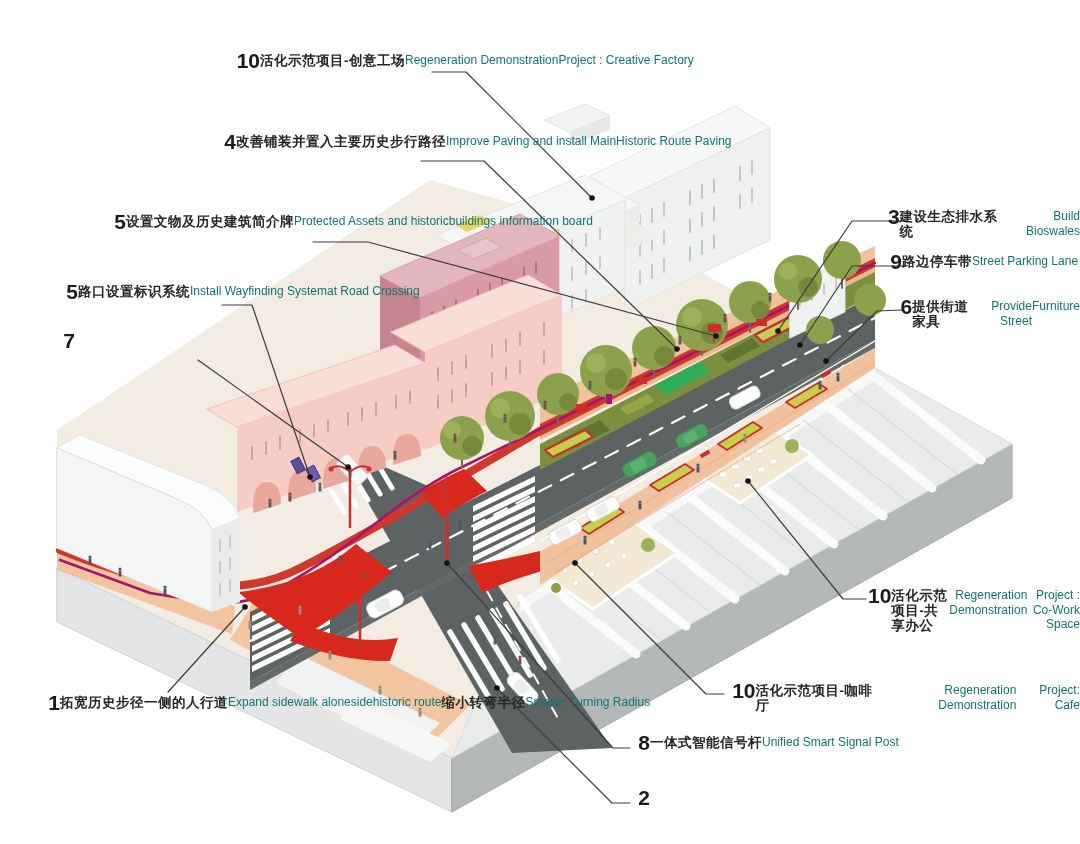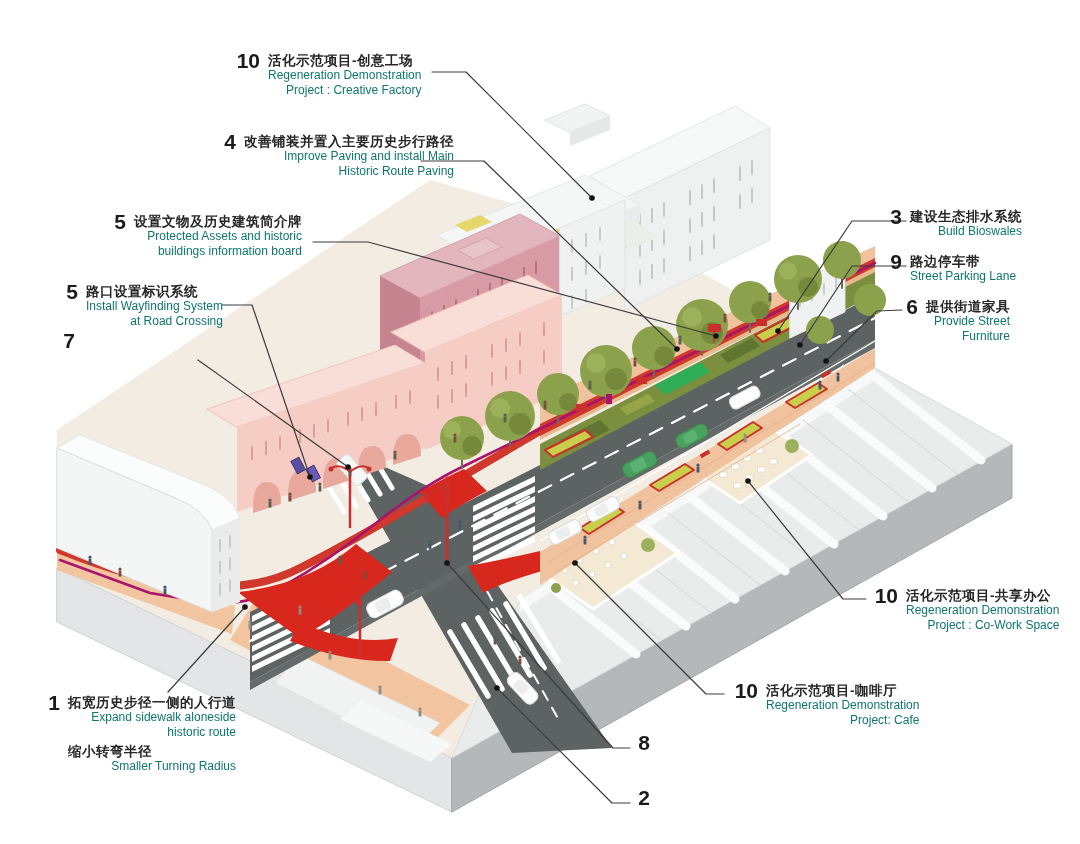--- a/index.html
+++ b/index.html
@@ -1,21 +1,21 @@
 <!DOCTYPE html>
 <html><head>
 <meta charset="utf-8">
 <style>
   html,body{margin:0;padding:0;background:#ffffff;}
   .stage{position:relative;width:1080px;height:844px;background:#ffffff;overflow:hidden;
          font-family:"Liberation Sans","DejaVu Sans",sans-serif;}
   .scene-svg{position:absolute;left:0;top:0;}
-  .callout{position:absolute;display:flex;gap:8px;}
+  .callout{position:absolute;display:flex;gap:0;}
   .callout .num{width:30px;text-align:right;font-size:21px;font-weight:bold;color:#1b1b1b;line-height:16px;}
-  .callout .txt{display:flex;flex-direction:column;}
+  .callout .txt{display:flex;flex-direction:row;}
   .callout .cn{font-size:13.5px;font-weight:bold;color:#262626;line-height:15px;letter-spacing:.5px;}
   .callout .en{font-size:12px;color:#0f766e;line-height:14.5px;text-align:right;}
   .callout .sub-gap{height:5px;}
 </style>
 </head>
 <body>
 
 <div class="stage">
 
 <svg class="scene-svg" width="1080" height="844" viewBox="0 0 1080 844" stroke-linejoin="round" stroke-linecap="round">
@@ -647,20 +647,24 @@
     <div class="num">10</div>
     <div class="txt">
       <div class="cn">活化示范项目-咖啡厅</div>
       <div class="en">Regeneration Demonstration</div>
       <div class="en">Project: Cafe</div>
     </div>
   </div>
 
   <div class="callout" style="left:620px;top:735px;">
     <div class="num">8</div>
+    <div class="txt">
+      <div class="cn">一体式智能信号杆</div>
+      <div class="en">Unified Smart Signal Post</div>
+    </div>
   </div>
 
   <div class="callout" style="left:620px;top:790px;">
     <div class="num">2</div>
   </div>
 
   <div class="callout" style="left:30px;top:695px;">
     <div class="num">1</div>
     <div class="txt">
       <div class="cn">拓宽历史步径一侧的人行道</div>

